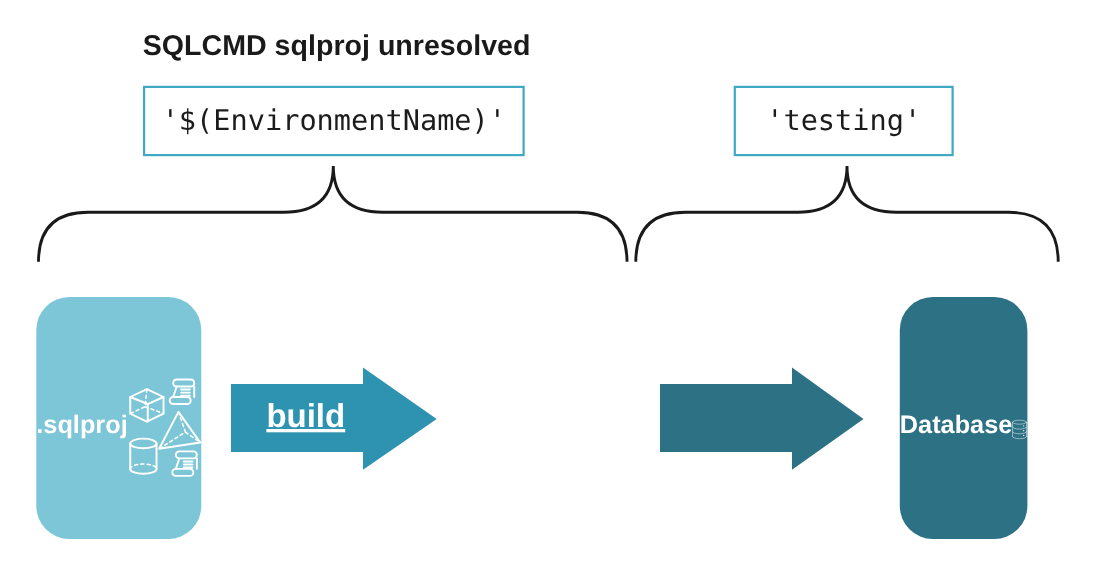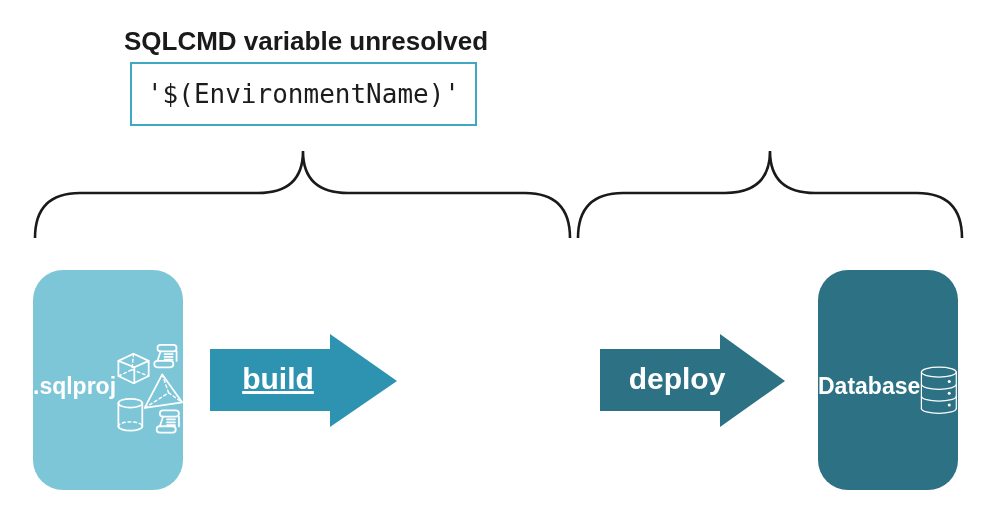--- a/index.html
+++ b/index.html
@@ -4,70 +4,72 @@
 <style>
   html,body{margin:0;padding:0;background:#fff;}
   body{width:1000px;height:522px;font-family:"Liberation Sans",sans-serif;}
   .canvas{position:relative;width:1000px;height:522px;background:#fff;overflow:hidden;}
 
   .heading{position:absolute;top:26px;font-weight:bold;font-size:26px;line-height:30px;
            color:#1A1A1A;text-align:center;letter-spacing:0;}
   #h-left{left:106px;width:400px;}
   #h-right{left:596px;width:350px;}
 
-  .codebox{position:absolute;top:62px;height:64px;background:#fff;border:2px solid #3FA8C3;
+  .codebox{position:absolute;top:78px;height:64px;background:#fff;border:2px solid #3FA8C3;
            box-sizing:border-box;display:flex;align-items:center;justify-content:center;}
   #code-left{left:130px;width:347px;}
   #code-right{left:667px;width:200px;}
   .code{font-family:"DejaVu Sans Mono",monospace;font-size:26px;color:#1C1C1C;white-space:pre;}
 
   .overlay{position:absolute;left:0;top:0;}
   .brace{fill:none;stroke:#1A1A1A;stroke-width:2.6;}
 
   .arrow-label{position:absolute;color:#FFFFFF;font-weight:bold;font-size:30px;line-height:36px;text-align:center;}
   #lbl-build{left:213px;top:361px;width:130px;text-decoration:underline;}
   #lbl-deploy{left:602px;top:361px;width:150px;}
 
   .card{position:absolute;top:270px;height:220px;border-radius:30px;
         display:flex;flex-direction:row;align-items:center;box-sizing:border-box;}
   #card-sqlproj{left:33px;width:150px;}
   #card-dacpac{left:428px;width:143px;}
-  #card-database{left:818px;width:140px;}
+  #card-database{left:818px;width:116px;}
   .card-label{margin-top:12px;color:#FFFFFF;font-weight:bold;font-size:23px;line-height:28px;}
 
   .icon{display:block;}
   .icon *{stroke:#FFFFFF;fill:none;stroke-width:2.2;stroke-linecap:round;stroke-linejoin:round;}
   .icon-lg *{stroke-width:2.6;}
   .icon .dash{stroke-dasharray:3.5,3.5;stroke-width:1.8;}
   .icon .thin{stroke-width:1.8;}
   .icon .dot{fill:#FFFFFF;stroke:none;}
   #icon-sqlproj{margin-top:15px;}
   #icon-dacpac{margin-top:17px;}
   #icon-database{margin-top:21px;}
 </style>
 </head>
 <body>
 
 <div class="canvas">
 
-  <div class="heading" id="h-left">SQLCMD variable unresolved</div>
+  <div class="heading" id="h-left">SQLCMD sqlproj unresolved</div>
 
   <div class="codebox" id="code-left" style="border-color: rgb(63, 168, 195);">
     <span class="code">'$(EnvironmentName)'</span>
+  </div>
+  <div class="codebox" id="code-right" style="border-color: rgb(63, 168, 195);">
+    <span class="code">'testing'</span>
   </div>
 
   <svg class="overlay" width="1000" height="522" viewBox="0 0 1000 522">
     <path class="brace" d="M35,238 Q35,193 80,193 L258,193 Q303,193 303,151 Q303,193 348,193 L525,193 Q570,193 570,238" stroke="#1A1A1A"></path>
     <path class="brace" d="M578,238 Q578,193 623,193 L725,193 Q770,193 770,151 Q770,193 815,193 L917,193 Q962,193 962,238" stroke="#1A1A1A"></path>
     <polygon points="210,349 330,349 330,334 397,381 330,427 330,411 210,411" fill="#2D93B1"></polygon>
     <polygon points="600,349 720,349 720,334 785,381 720,427 720,411 600,411" fill="#2C7184"></polygon>
   </svg>
 
   <div class="arrow-label" id="lbl-build">build</div>
-  <div class="arrow-label" id="lbl-deploy">deploy</div>
 
   <div class="card" id="card-sqlproj" style="background-color: rgb(125, 198, 216);">
     <div class="card-label">.sqlproj</div>
     <svg class="icon" id="icon-sqlproj" width="84" height="112" viewBox="0 0 84 112">
 
       <polygon points="22,13 41,22 41,41 22,50 3,41 3,22"></polygon>
       <polyline points="3,22 23,30 41,22"></polyline>
       <line x1="23" y1="30" x2="23" y2="50"></line>
       <polyline class="dash" points="22,13 20,33 3,41"></polyline>
       <line class="dash" x1="20" y1="33" x2="41" y2="41"></line>

